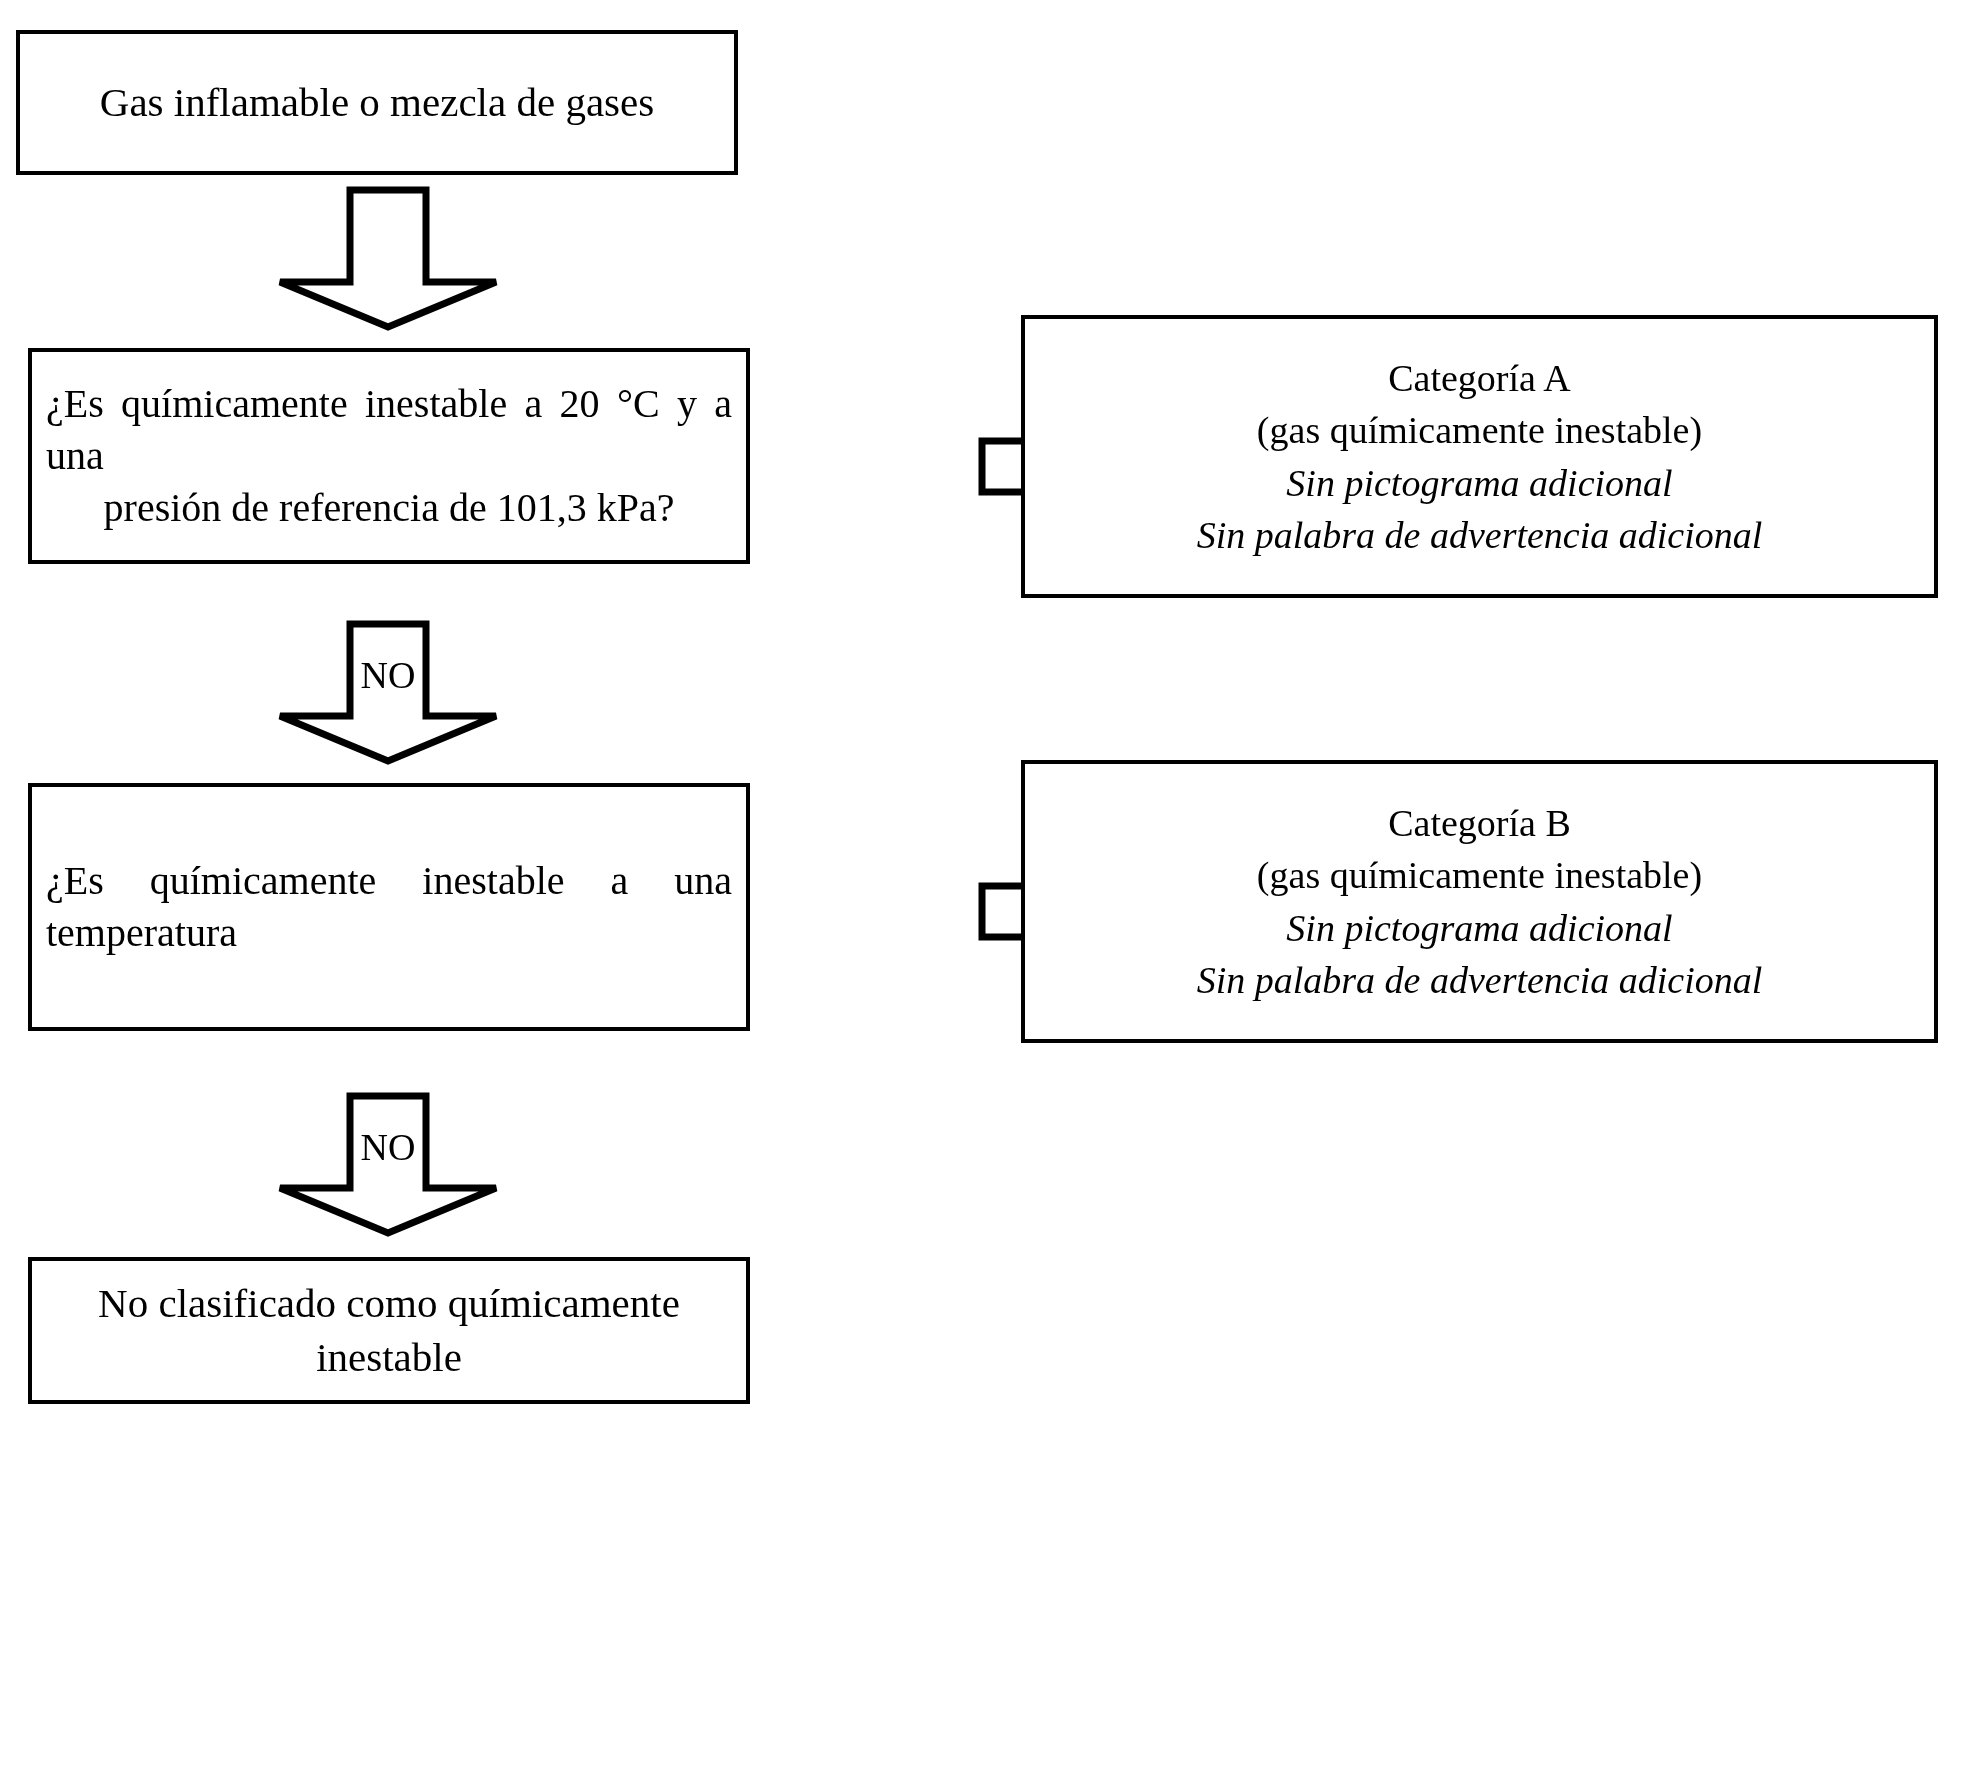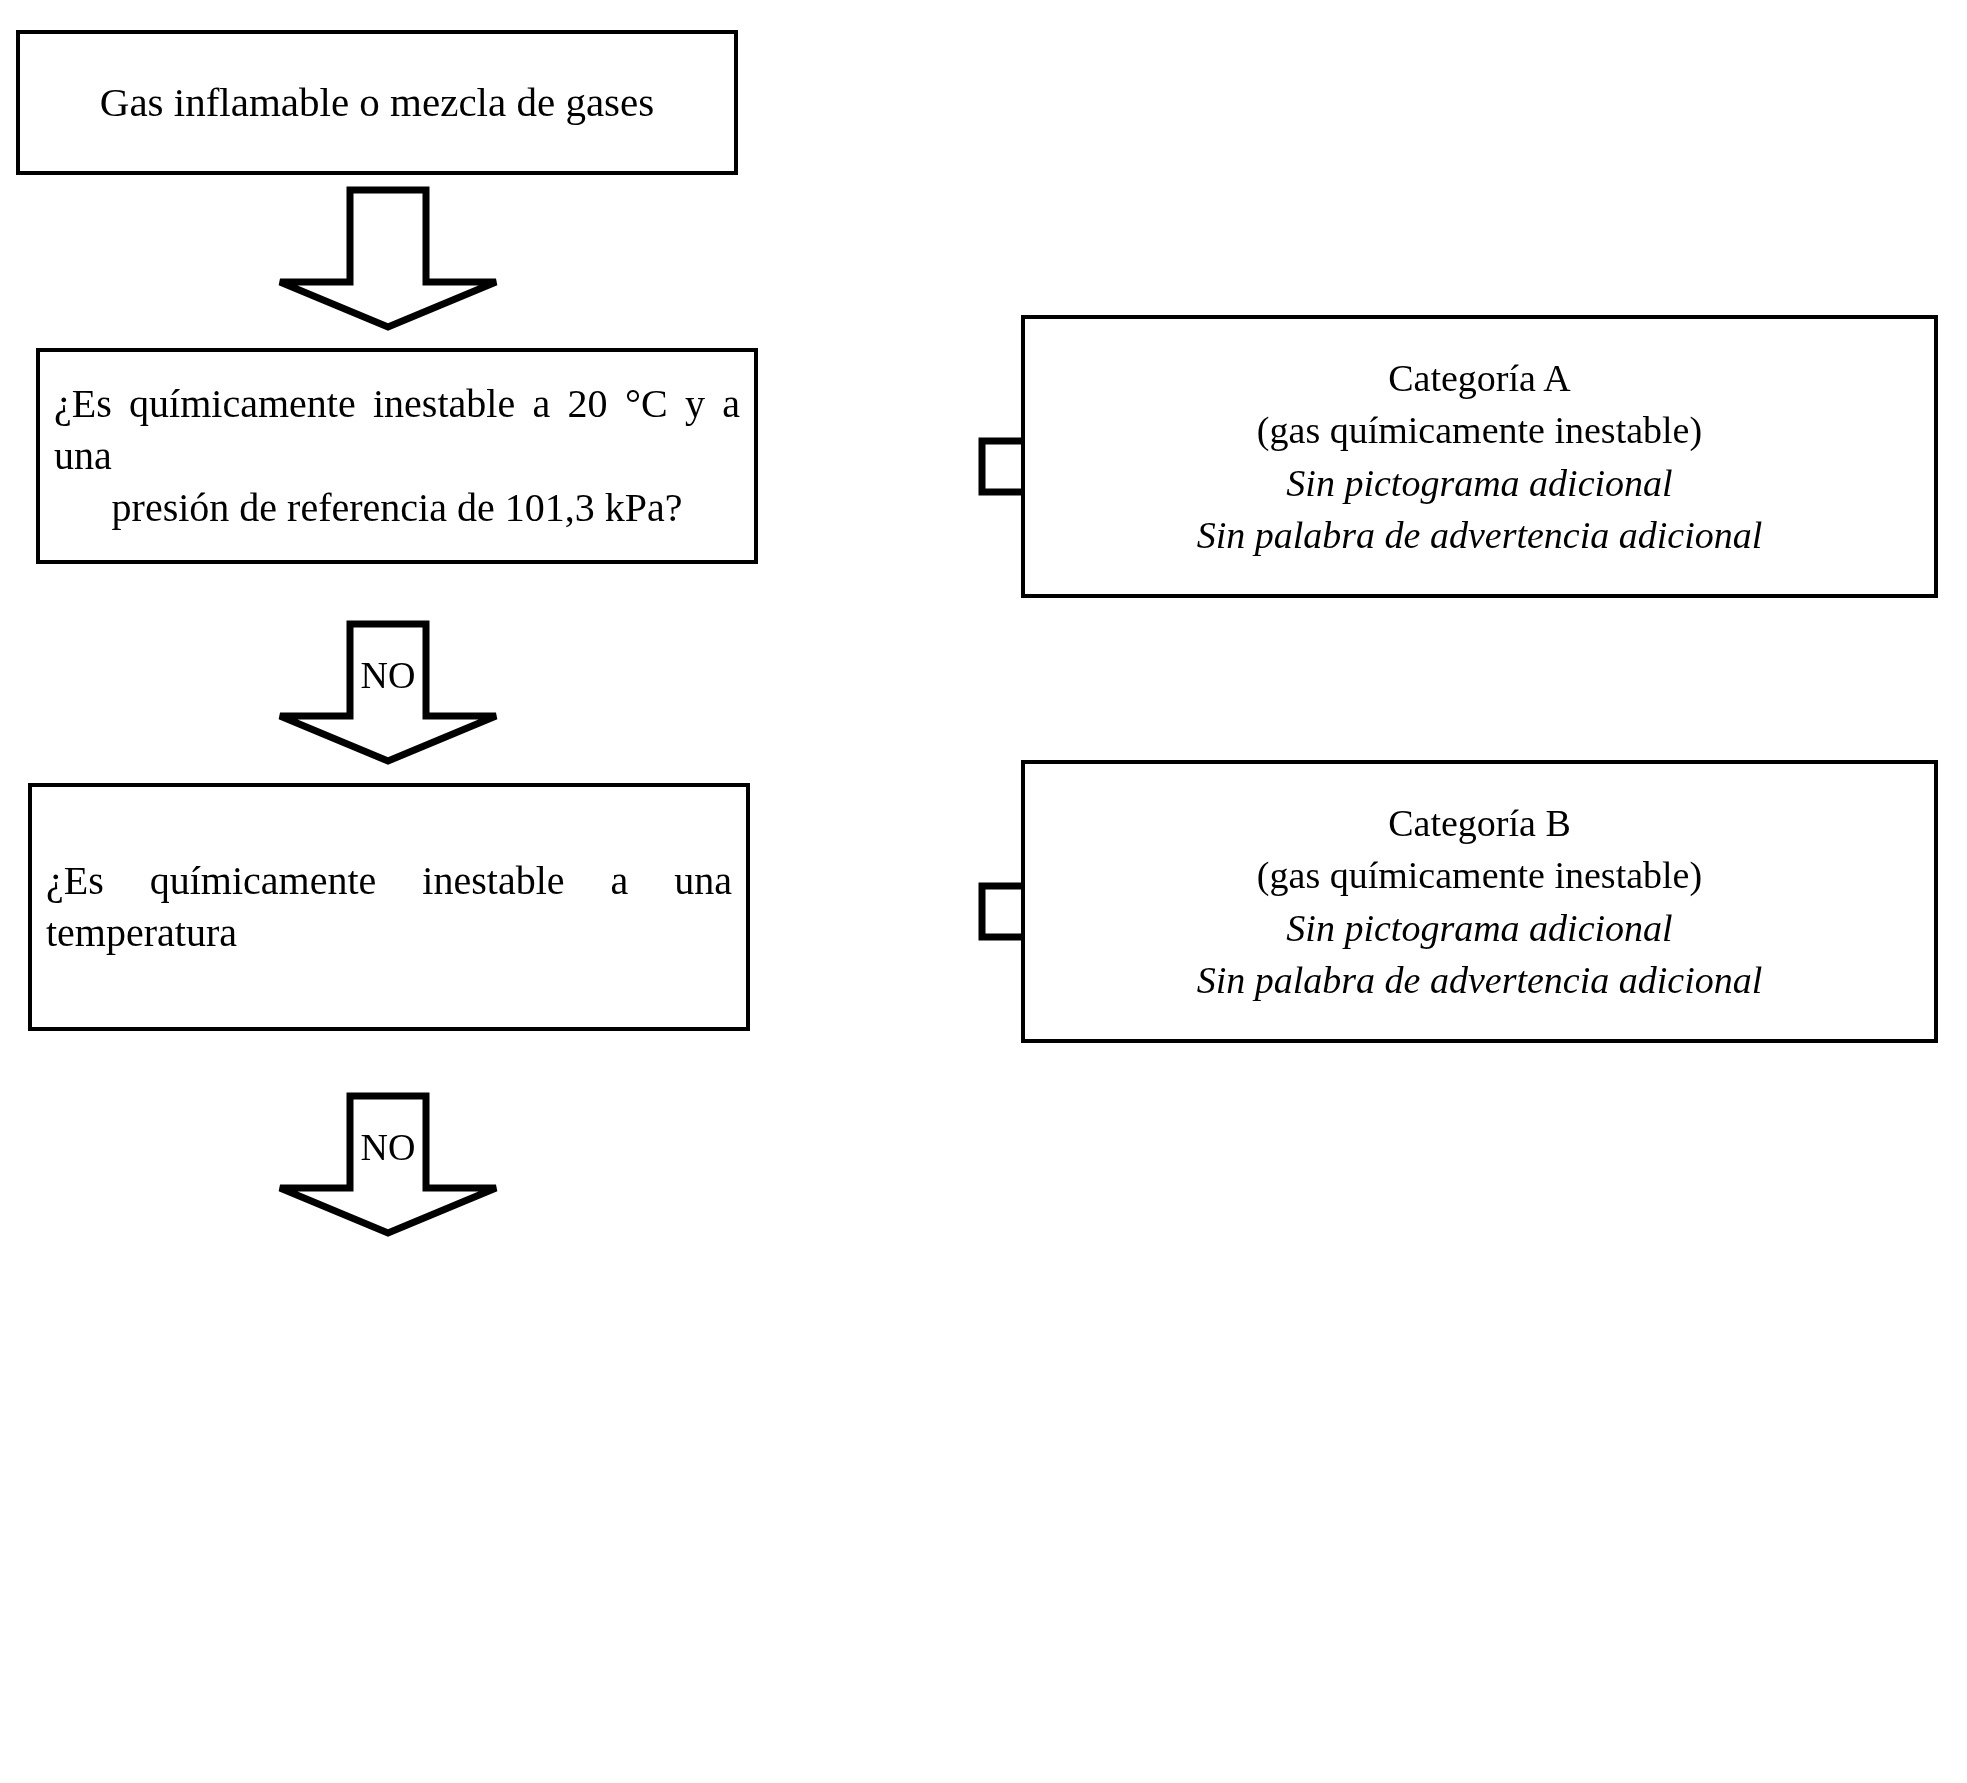--- a/index.html
+++ b/index.html
@@ -49,21 +49,21 @@
   }
 
   
   #box-start {
     left: 16px;  top: 30px;  width: 722px;  height: 145px;
   }
   #box-start .node-text { font-size: 41px; }
 
   
   #box-question-1 {
-    left: 28px;  top: 348px;  width: 722px;  height: 216px; margin-left: 8px;
+    left: 28px;  top: 348px;  width: 722px;  height: 216px;
   }
   #box-question-1 .node-text { font-size: 40px; }
 
   
   #box-question-2 {
     left: 28px;  top: 783px;  width: 722px;  height: 248px;
   }
   #box-question-2 .node-text { font-size: 40px; }
 
   
@@ -192,14 +192,19 @@
     </div>
   </div>
 
   <div class="arrow-down" id="arrow-q2-to-end">
     <svg viewBox="0 0 224 145" preserveAspectRatio="none">
       <polygon points="74,4 150,4 150,96 220,96 112,141 4,96 74,96" fill="#ffffff" stroke="#000000" stroke-width="7" stroke-linejoin="miter"></polygon>
     </svg>
     <span class="arrow-label">NO</span>
   </div>
 
+  <div class="node-box" id="box-not-classified">
+    <div class="node-text">
+      <span class="ln">No clasificado como químicamente inestable</span>
+    </div>
+  </div>
 
 </div>
 
 </body></html>

